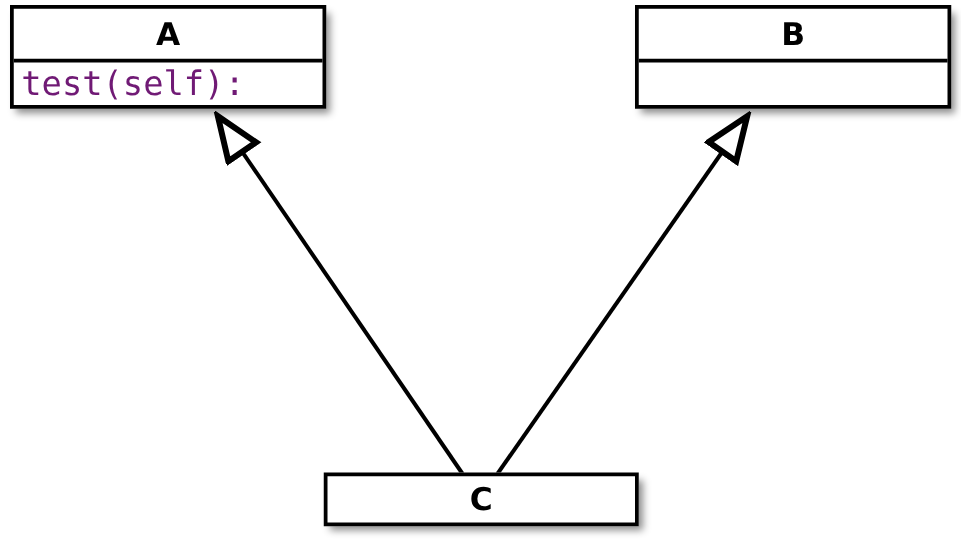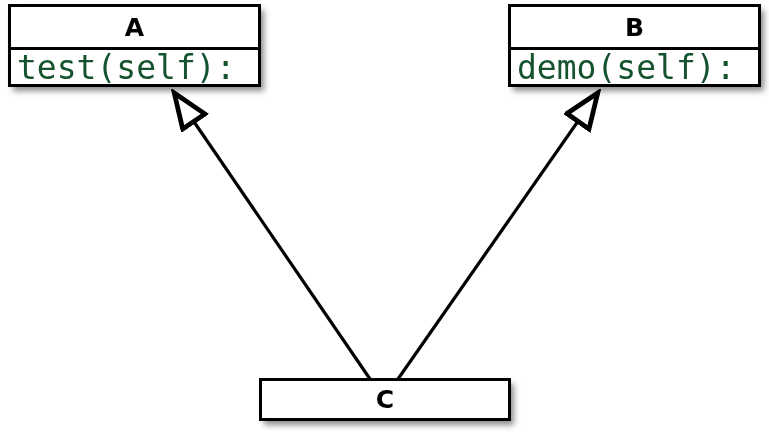--- a/index.html
+++ b/index.html
@@ -61,23 +61,23 @@
     box-sizing: border-box;
     flex: 1 1 auto;
     display: flex;
     align-items: center;
     justify-content: flex-start;
     padding-left: 6px;
     overflow: hidden;
   }
   .member-line {
     font-family: "DejaVu Sans Mono", "Liberation Mono", monospace;
-    font-size: 33px;
+    font-size: 27px;
     line-height: 1;
-    color: #14532d;
+    color: #701a75;
     white-space: nowrap;
   }
 
   
   #class-a {
     left: 8px;
     top: 4px;
     width: 253px;
     height: 83px;
   }
@@ -119,22 +119,19 @@
     <div class="class-name">A</div>
     <div class="compartment-divider"></div>
     <div class="class-members">
       <span class="member-line">test(self):</span>
     </div>
   </div>
 
   <div class="uml-class" id="class-b">
     <div class="class-name">B</div>
     <div class="compartment-divider"></div>
-    <div class="class-members">
-      <span class="member-line">demo(self):</span>
-    </div>
   </div>
 
   <div class="uml-class" id="class-c">
     <div class="class-name">C</div>
   </div>
 
 </div>
 
 </body></html>

